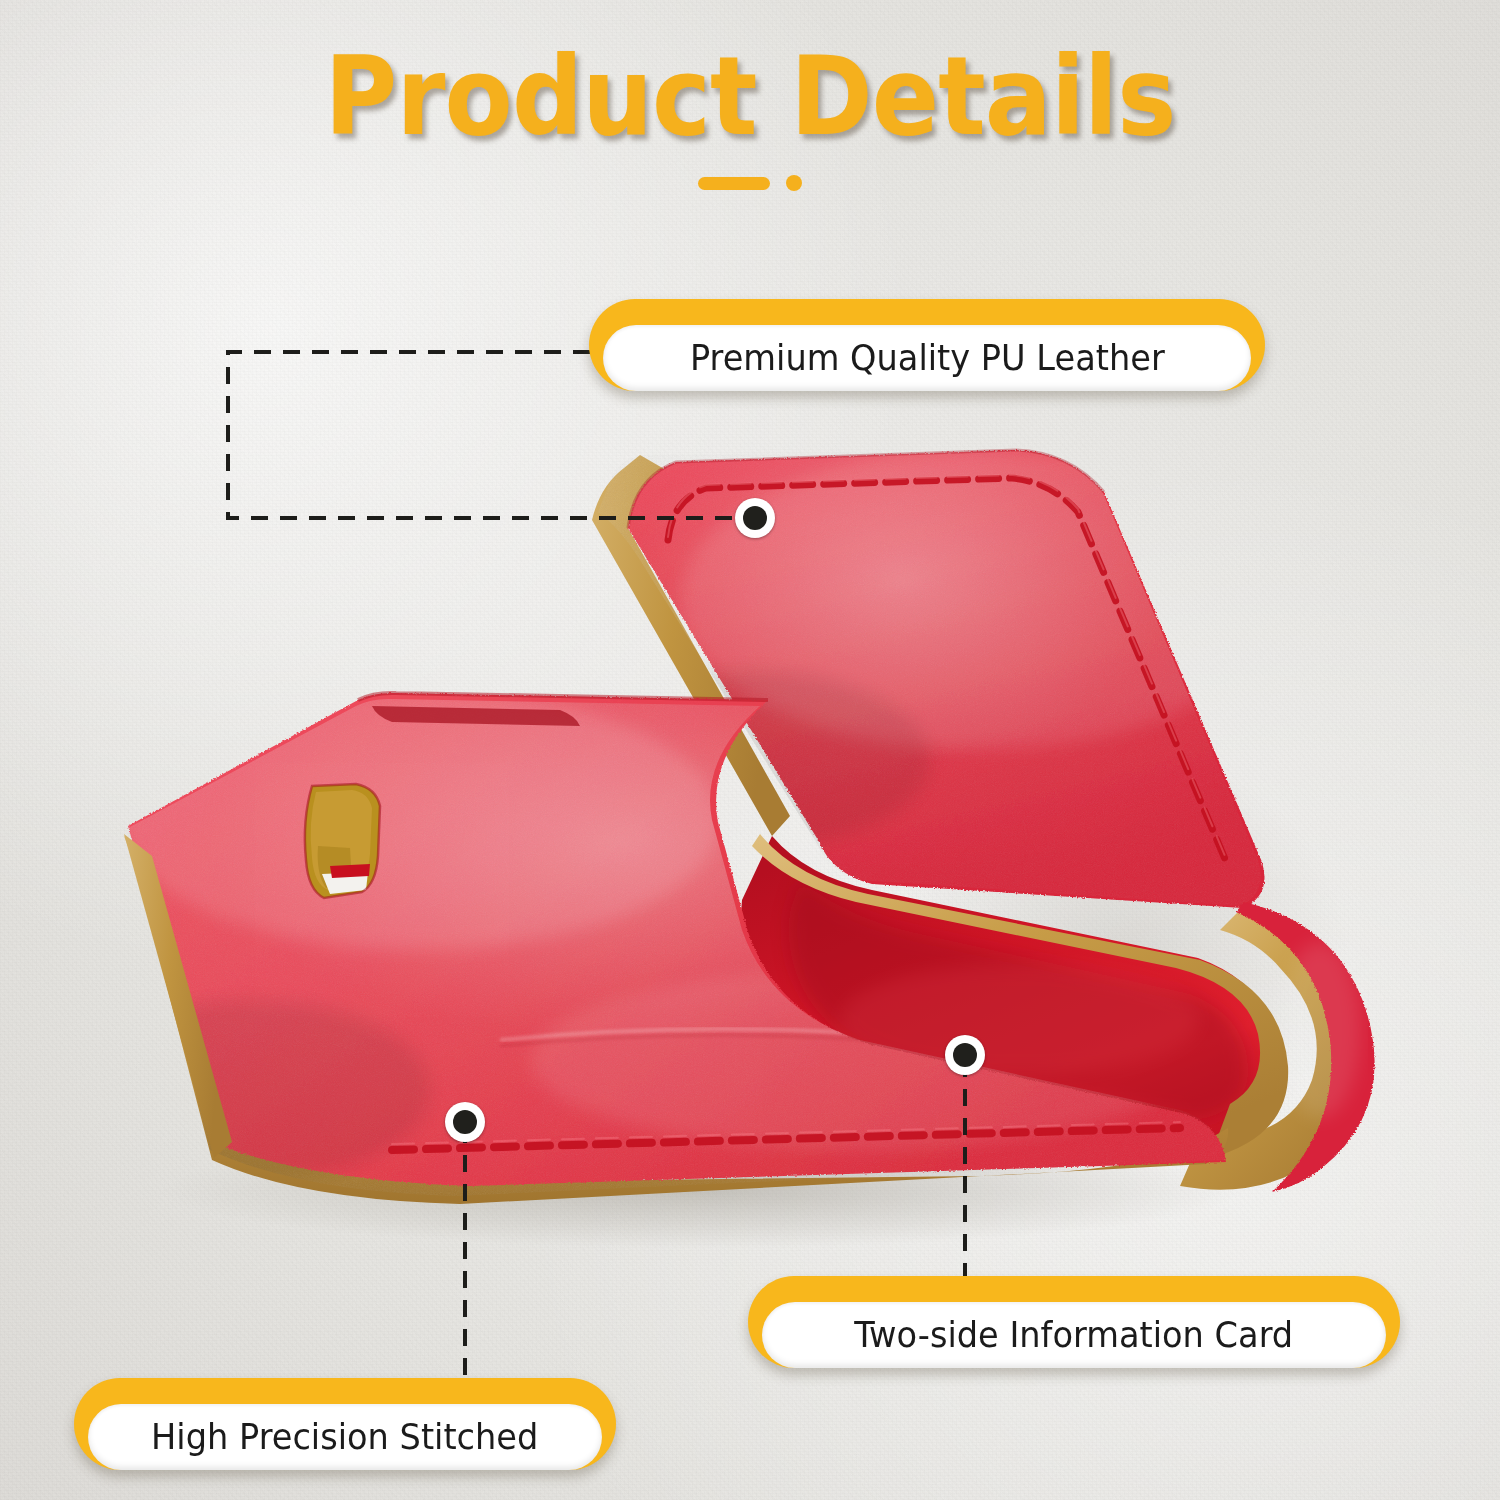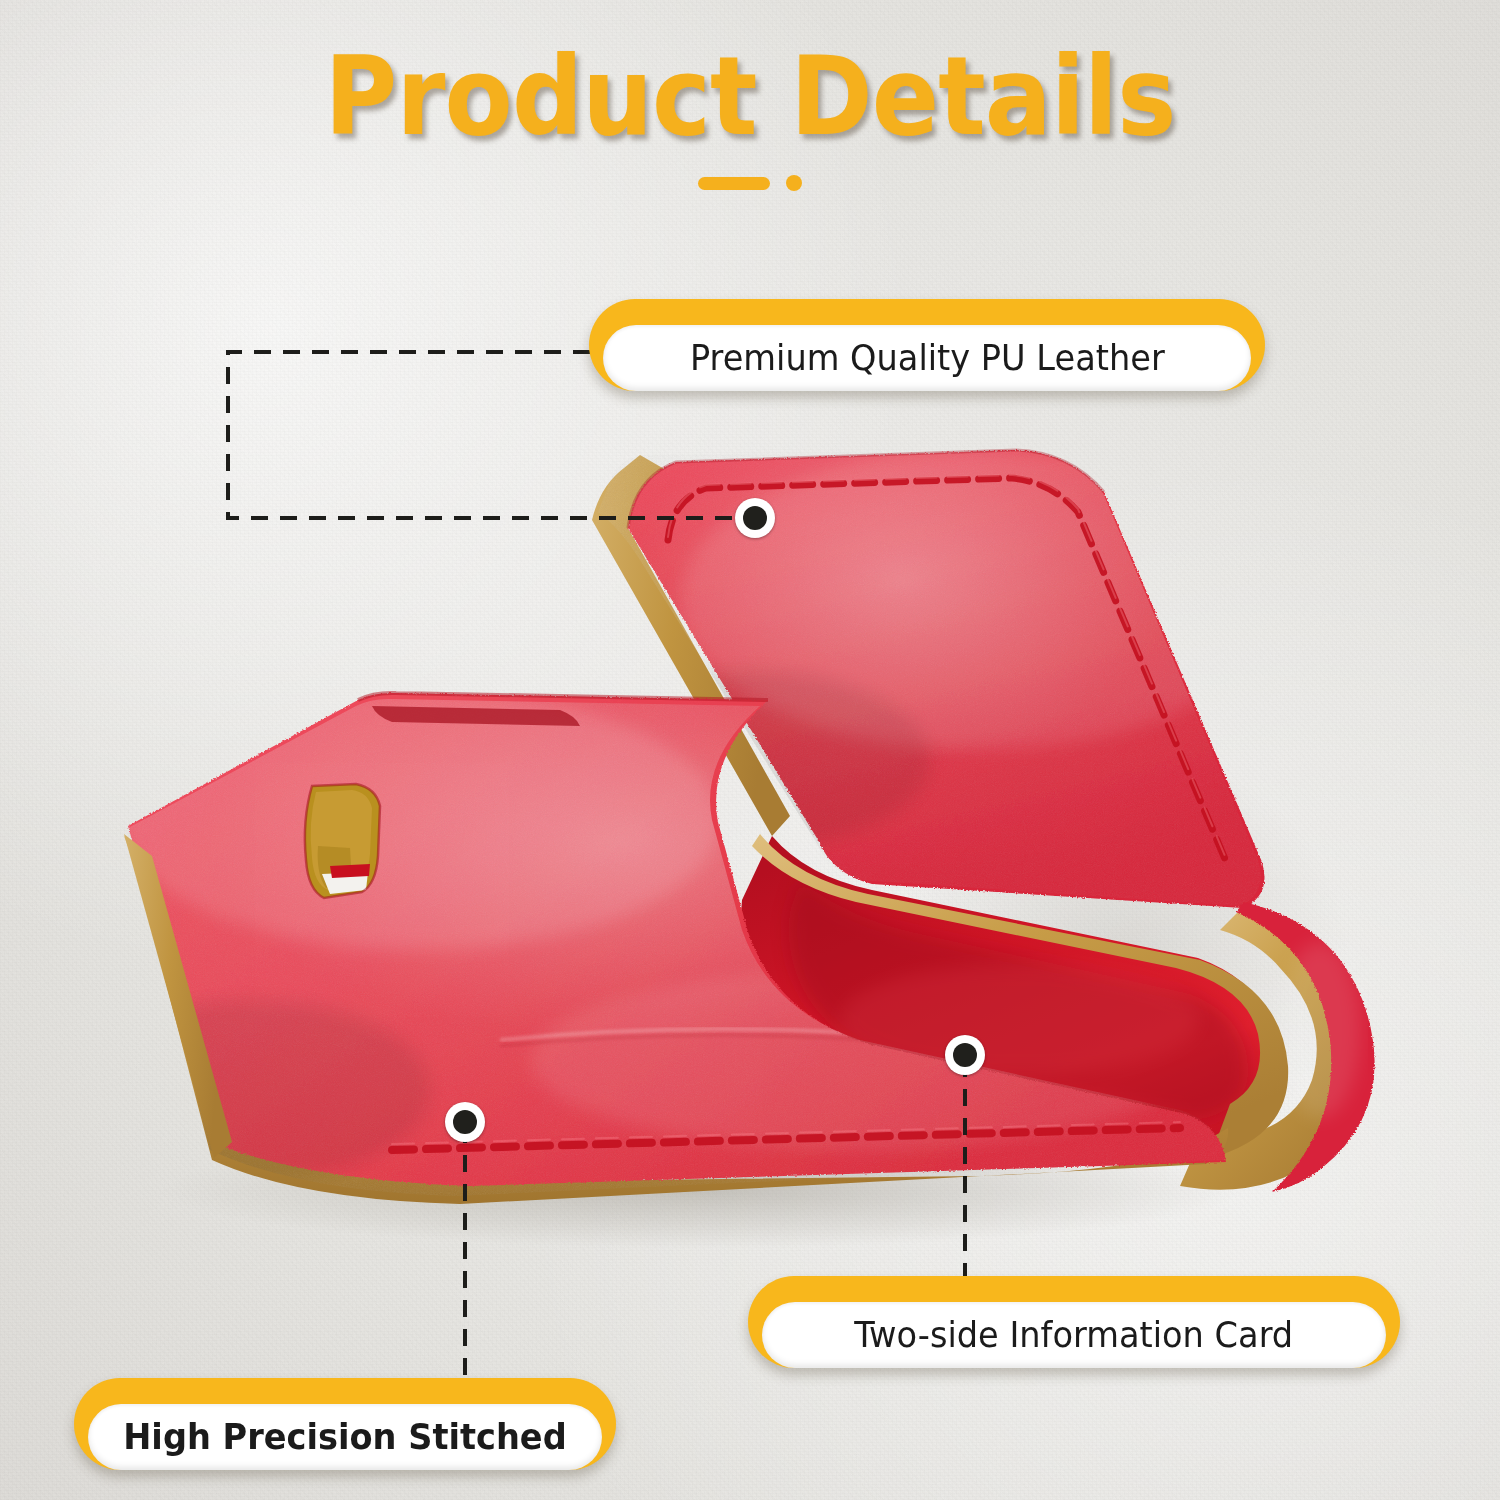--- a/index.html
+++ b/index.html
@@ -59,21 +59,21 @@
     margin-top:25px;
   }
   .pill .txt{
     font-family:"DejaVu Sans", sans-serif;
     font-size:35px;color:#1b1b1b;white-space:nowrap;
     transform:scaleX(.96);
   }
 
   #pill1{left:589px;top:299px;width:676px;height:92px;}
   #pill2{left:748px;top:1276px;width:652px;height:92px;}
-  #pill3{left:74px;top:1378px;width:542px;height:92px;font-weight:bold;}
+  #pill3{left:74px;top:1378px;width:542px;height:92px;}
 
   
   .marker{position:absolute;width:40px;height:40px;border-radius:50%;
     background:#ffffff;display:flex;align-items:center;justify-content:center;
     box-shadow:0 1px 3px rgba(0,0,0,.35);}
   .marker i{display:block;width:24px;height:24px;border-radius:50%;background:#20201c;}
   #m1{left:735px;top:498px;}
   #m2{left:445px;top:1102px;}
   #m3{left:945px;top:1035px;}
 

